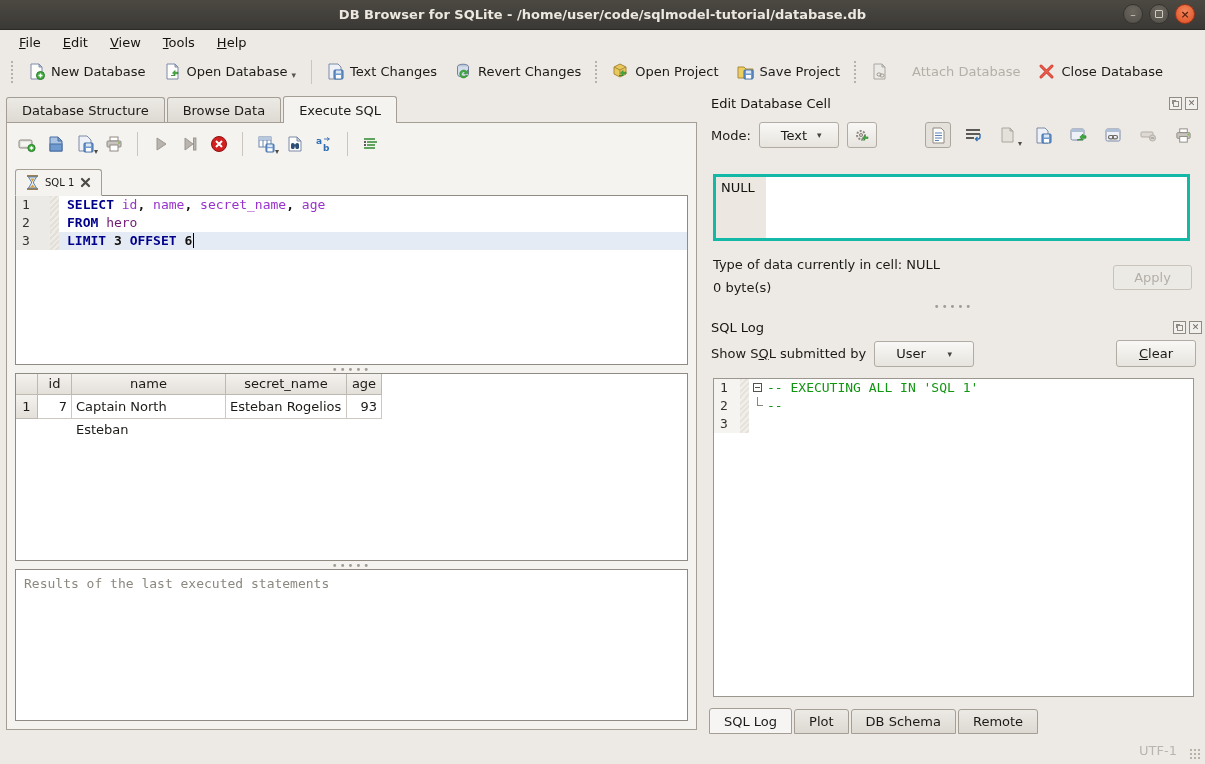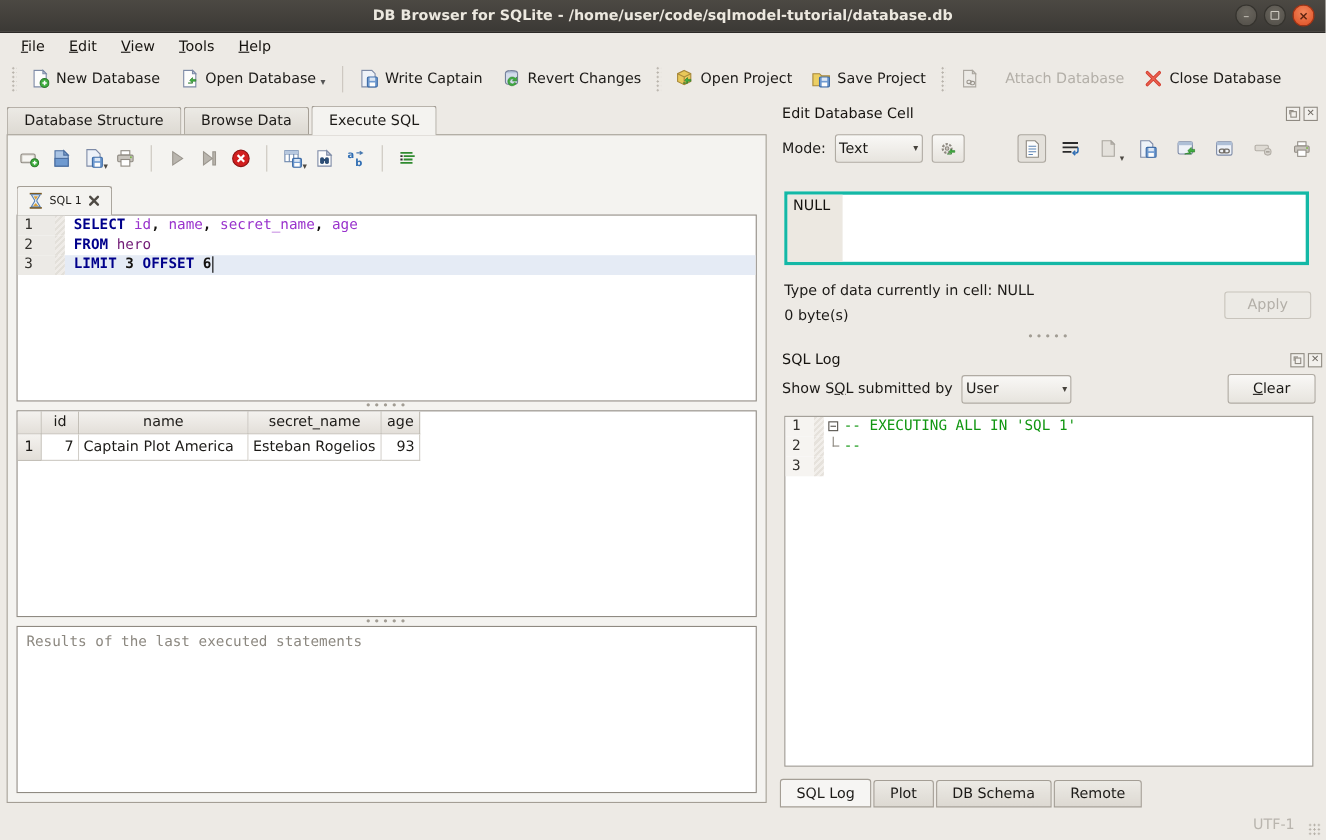--- a/index.html
+++ b/index.html
@@ -81,21 +81,21 @@
   
   .right-panel { position:absolute; left:705px; top:90px; width:497px; height:645px; }
   .dock-header { display:flex; align-items:center; height:18px; margin:4px 4px 0 6px; }
   .dock-title { font-size:13px; color:#16130f; }
   .dock-icons { margin-left:auto; display:flex; gap:3px; }
   .dock-ico { width:13px; height:13px; border:1px solid #8f8a82; display:flex; align-items:center; justify-content:center; font-size:9px; color:#6e6962; background:#f2f0ec; }
   .dock-ico .inbox { width:6px; height:6px; border:1px solid #8f8a82; margin:1px 0 0 1px; background:#f2f0ec; box-shadow:-2px -2px 0 -1px #8f8a82; }
 
   .mode-row { position:absolute; left:6px; top:30px; width:485px; height:30px; display:flex; align-items:center; }
   .combo { display:flex; align-items:center; justify-content:space-between; background:linear-gradient(#f9f8f6,#e7e4de);
-    border:1px solid #b0aba3; border-radius:3px; height:26px; padding:0 3px; }
+    border:1px solid #b0aba3; border-radius:3px; height:26px; padding:0 21px; }
   .combo .arr { font-size:9px; color:#46423c; margin-left:10px; }
   .sq-btn { height:26px; border:1px solid #b0aba3; border-radius:3px; background:linear-gradient(#f9f8f6,#e7e4de);
     display:flex; align-items:center; justify-content:center; }
   .cell-toolbar { margin-left:auto; display:flex; align-items:center; gap:9px; }
   .ct-btn { width:26px; height:26px; display:flex; align-items:center; justify-content:center; border-radius:3px; position:relative; }
   .ct-btn.pressed { background:#e4e1db; border:1px solid #aba69e; }
 
   .cell-box { position:absolute; left:8px; top:84px; width:477px; height:67px; background:#fff; border:3px solid #14b8a6; display:flex; }
   .cell-gutter { width:50px; background:#ece8e1; flex:0 0 auto; }
   .cell-null { position:absolute; left:5px; top:3px; font-size:13px; color:#14120f; }
@@ -175,21 +175,21 @@
       <span class="tb-caret">▾</span>
     </div>
     <div class="tb-sep"></div>
     <div class="tb-btn">
       <svg class="icon16" viewBox="0 0 17 17">
           <path d="M2 1h9l3 3v12H2z" fill="#eef2f8" stroke="#7d8aa6"></path>
           <rect x="7" y="7" width="9" height="9" rx="1" fill="#6f9ad0" stroke="#3c6aa5"></rect>
           <rect x="9" y="7.5" width="5" height="3" fill="#dce7f4"></rect>
           <rect x="9" y="12" width="5" height="3.5" fill="#fdfdfc"></rect>
         </svg>
-      <span>Write Captain</span>
+      <span>Text Changes</span>
     </div>
     <div class="tb-btn">
       <svg class="icon16" viewBox="0 0 17 17">
           <ellipse cx="8" cy="3.6" rx="5.5" ry="2.4" fill="#b8c6dc" stroke="#76819b"></ellipse>
           <path d="M2.5 3.6v8c0 1.3 2.5 2.4 5.5 2.4s5.5-1.1 5.5-2.4v-8" fill="#d4ddeb" stroke="#76819b"></path>
           <path d="M11.5 8.2a4 4 0 1 0 .8 4.4l-1.7-.6a2.2 2.2 0 1 1-.5-2.6l-1.3 1.3h4V6.9z" fill="#3fae3f" stroke="#2b7c2b" stroke-width="0.5"></path>
         </svg>
       <span>Revert Changes</span>
     </div>
     <div class="tb-handle"></div>
@@ -361,21 +361,21 @@
         <div class="grid-row">
           <div class="grid-hcell" style="width: 22px;"></div>
           <div class="grid-hcell" style="width: 34px;">id</div>
           <div class="grid-hcell" style="width: 154px;">name</div>
           <div class="grid-hcell" style="width: 121px;">secret_name</div>
           <div class="grid-hcell" style="width: 35px;">age</div>
         </div>
         <div class="grid-row">
           <div class="grid-cell grid-rowhdr" style="width: 22px;">1</div>
           <div class="grid-cell num-cell" style="width: 34px;">7</div>
-          <div class="grid-cell" style="width: 154px;">Captain Plot America</div>
+          <div class="grid-cell" style="width: 154px;">Captain North Esteban</div>
           <div class="grid-cell" style="width: 121px;">Esteban Rogelios</div>
           <div class="grid-cell num-cell" style="width: 35px;">93</div>
         </div>
       </div>
 
     <div class="splitter-h" style="top:438px;">•••••</div>
 
     <div class="message-area">
       <span>Results of the last executed statements</span>
     </div>

